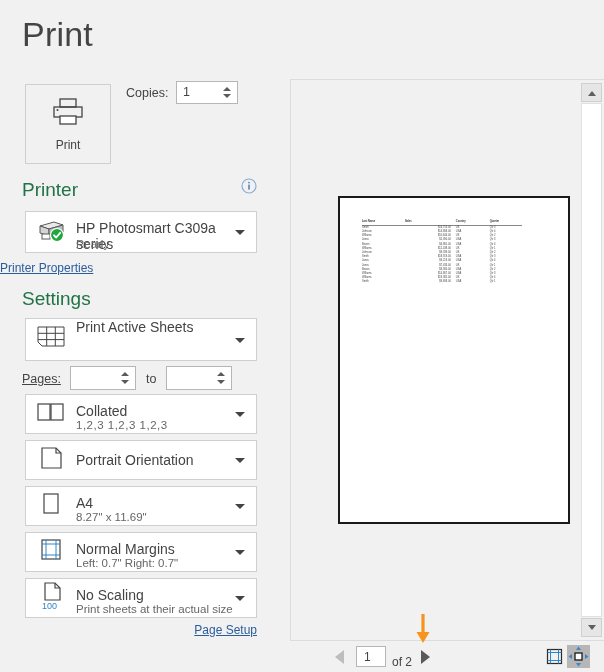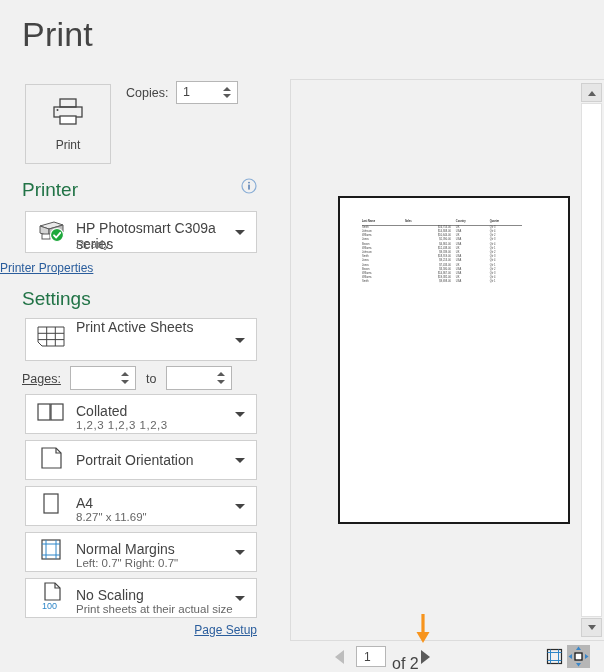--- a/index.html
+++ b/index.html
@@ -128,21 +128,21 @@
   #vs-dn{position:absolute;left:2px;top:538px;width:21px;height:19px;background:#e6e6e6;border:1px solid #d0d0d0;box-sizing:border-box;cursor:pointer;}
   .sbtri{position:absolute;left:50%;top:50%;width:0;height:0;border-left:4px solid transparent;border-right:4px solid transparent;}
   #vs-up .sbtri{margin:-2px 0 0 -4px;border-bottom:5px solid #5f5f5f;}
   #vs-dn .sbtri{margin:-3px 0 0 -4px;border-top:5px solid #5f5f5f;}
 
   
   #bottom-bar{position:absolute;left:290px;top:640px;width:314px;height:32px;background:#f1f1f1;border-top:1px solid #dcdcdc;box-sizing:border-box;}
   #prev-page{position:absolute;left:45px;top:9px;width:0;height:0;border-top:7px solid transparent;border-bottom:7px solid transparent;border-right:9px solid #bdbdbd;cursor:pointer;}
   #page-input{position:absolute;left:66px;top:5px;width:30px;height:21px;background:#fff;border:1px solid #b6b6b6;box-sizing:border-box;}
   #page-input .v{position:absolute;left:7px;top:3px;font-size:12px;color:#444;}
-  #page-of{position:absolute;left:102px;top:14px;font-size:16px;color:#444;}
+  #page-of{position:absolute;left:102px;top:14px;font-size:12px;color:#444;}
   #next-page{position:absolute;left:131px;top:9px;width:0;height:0;border-top:7px solid transparent;border-bottom:7px solid transparent;border-left:9px solid #5a5a5a;cursor:pointer;}
   #btn-margins{position:absolute;left:256px;top:7px;width:17px;height:17px;cursor:pointer;}
   #btn-zoom{position:absolute;left:277px;top:4px;width:23px;height:23px;background:#b6b6b6;cursor:pointer;}
 
   
   #annot-arrow{position:absolute;left:414px;top:614px;width:18px;height:30px;}
 </style>
 </head>
 <body>
 

